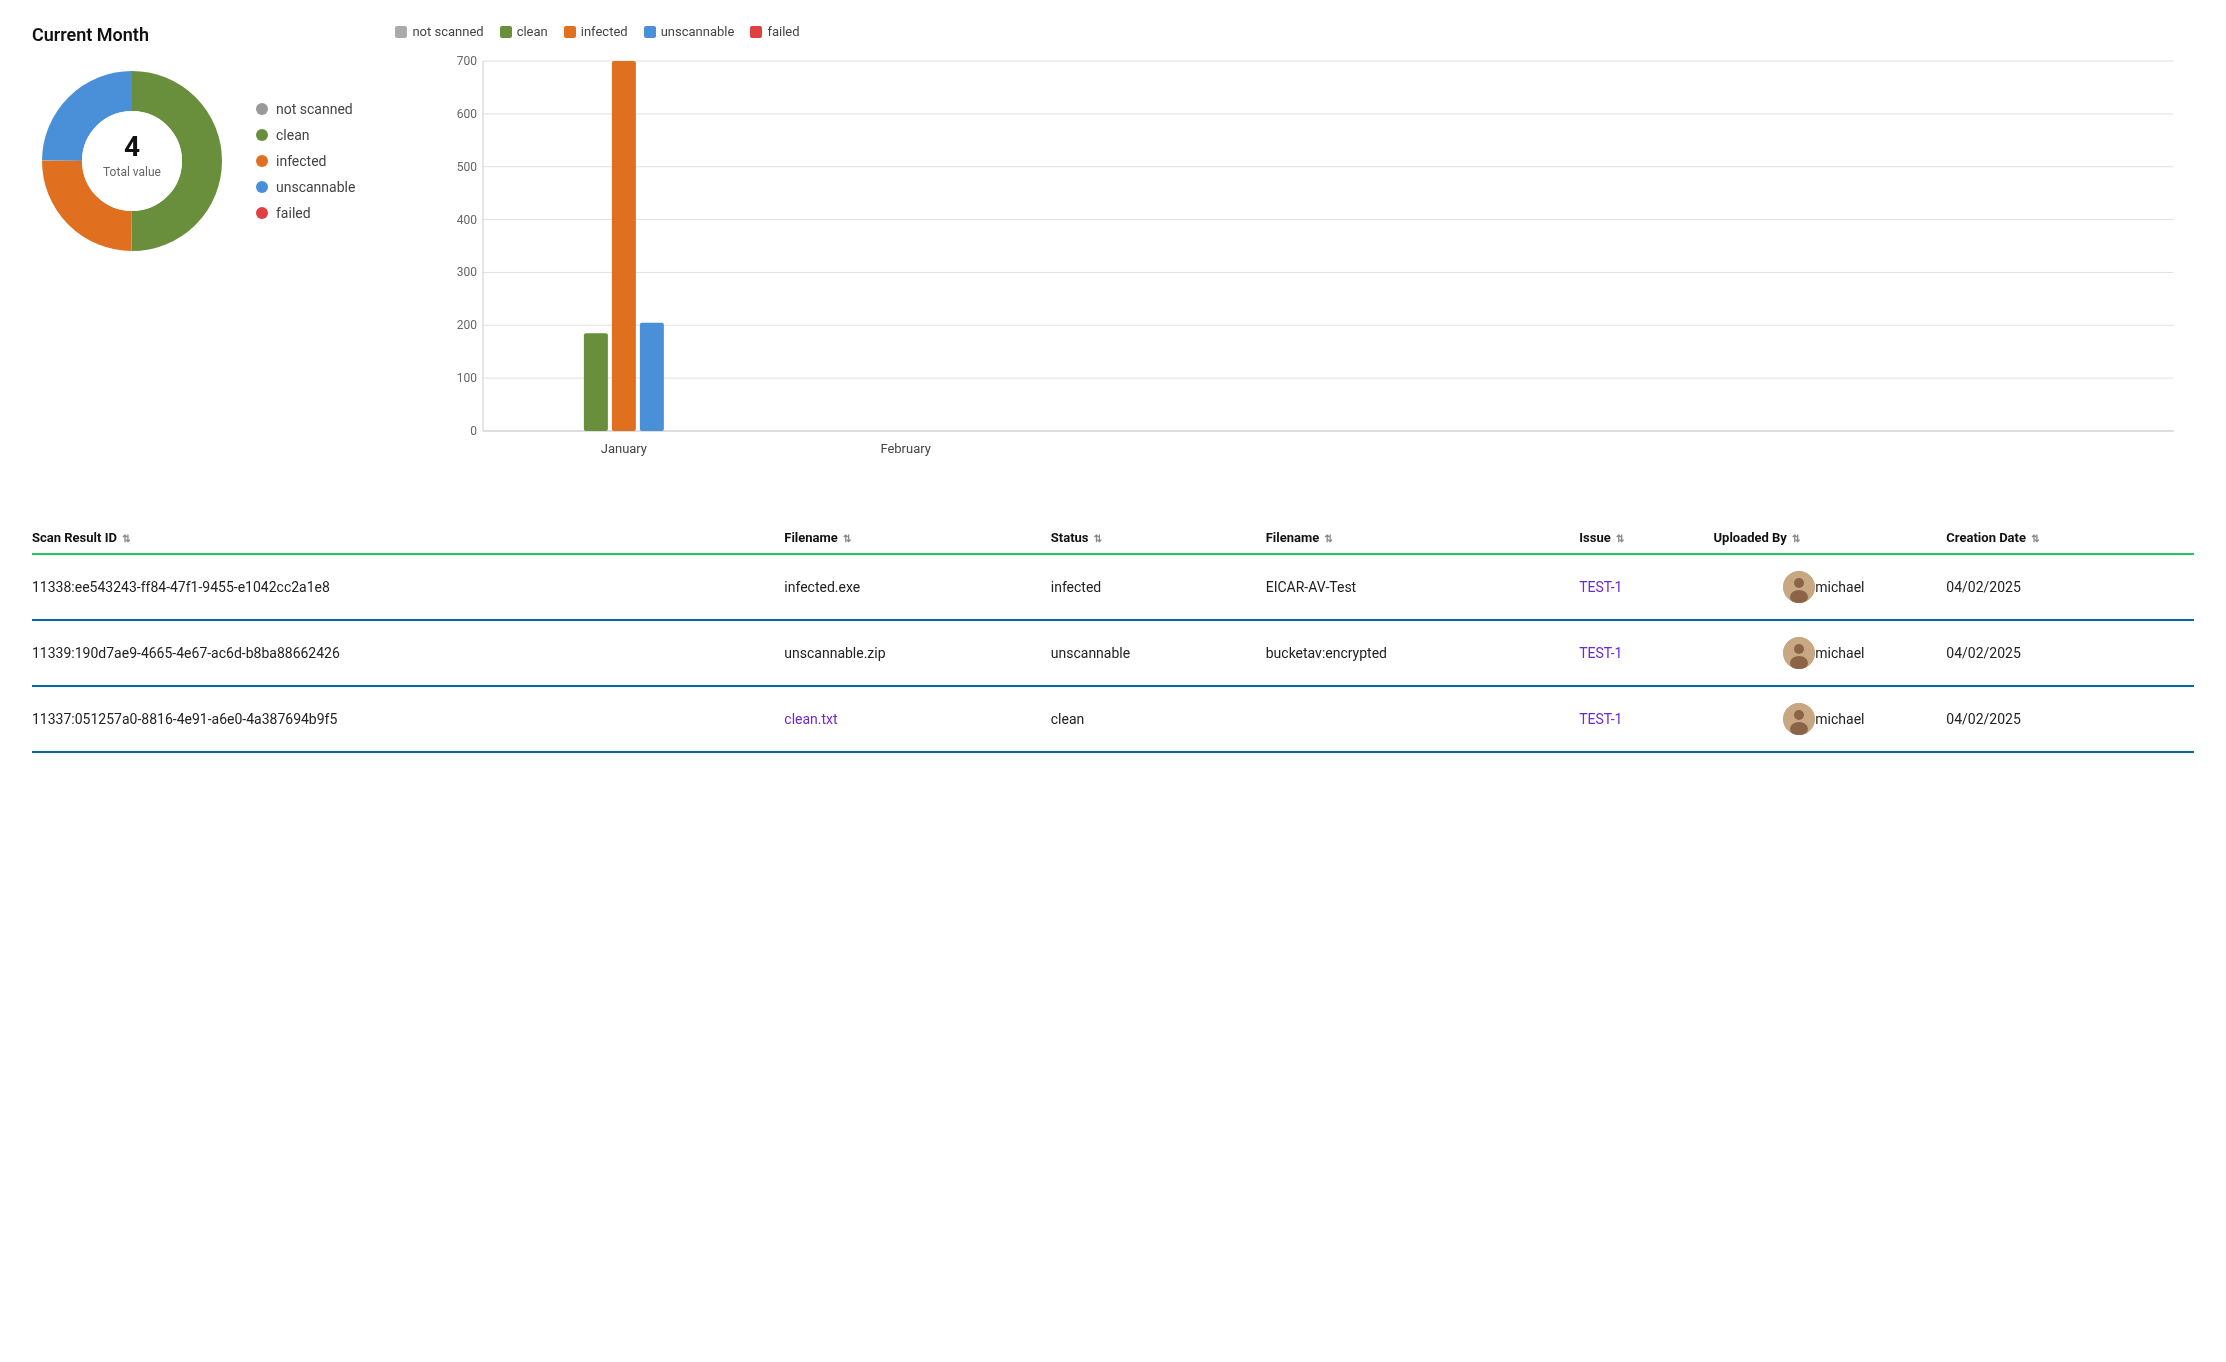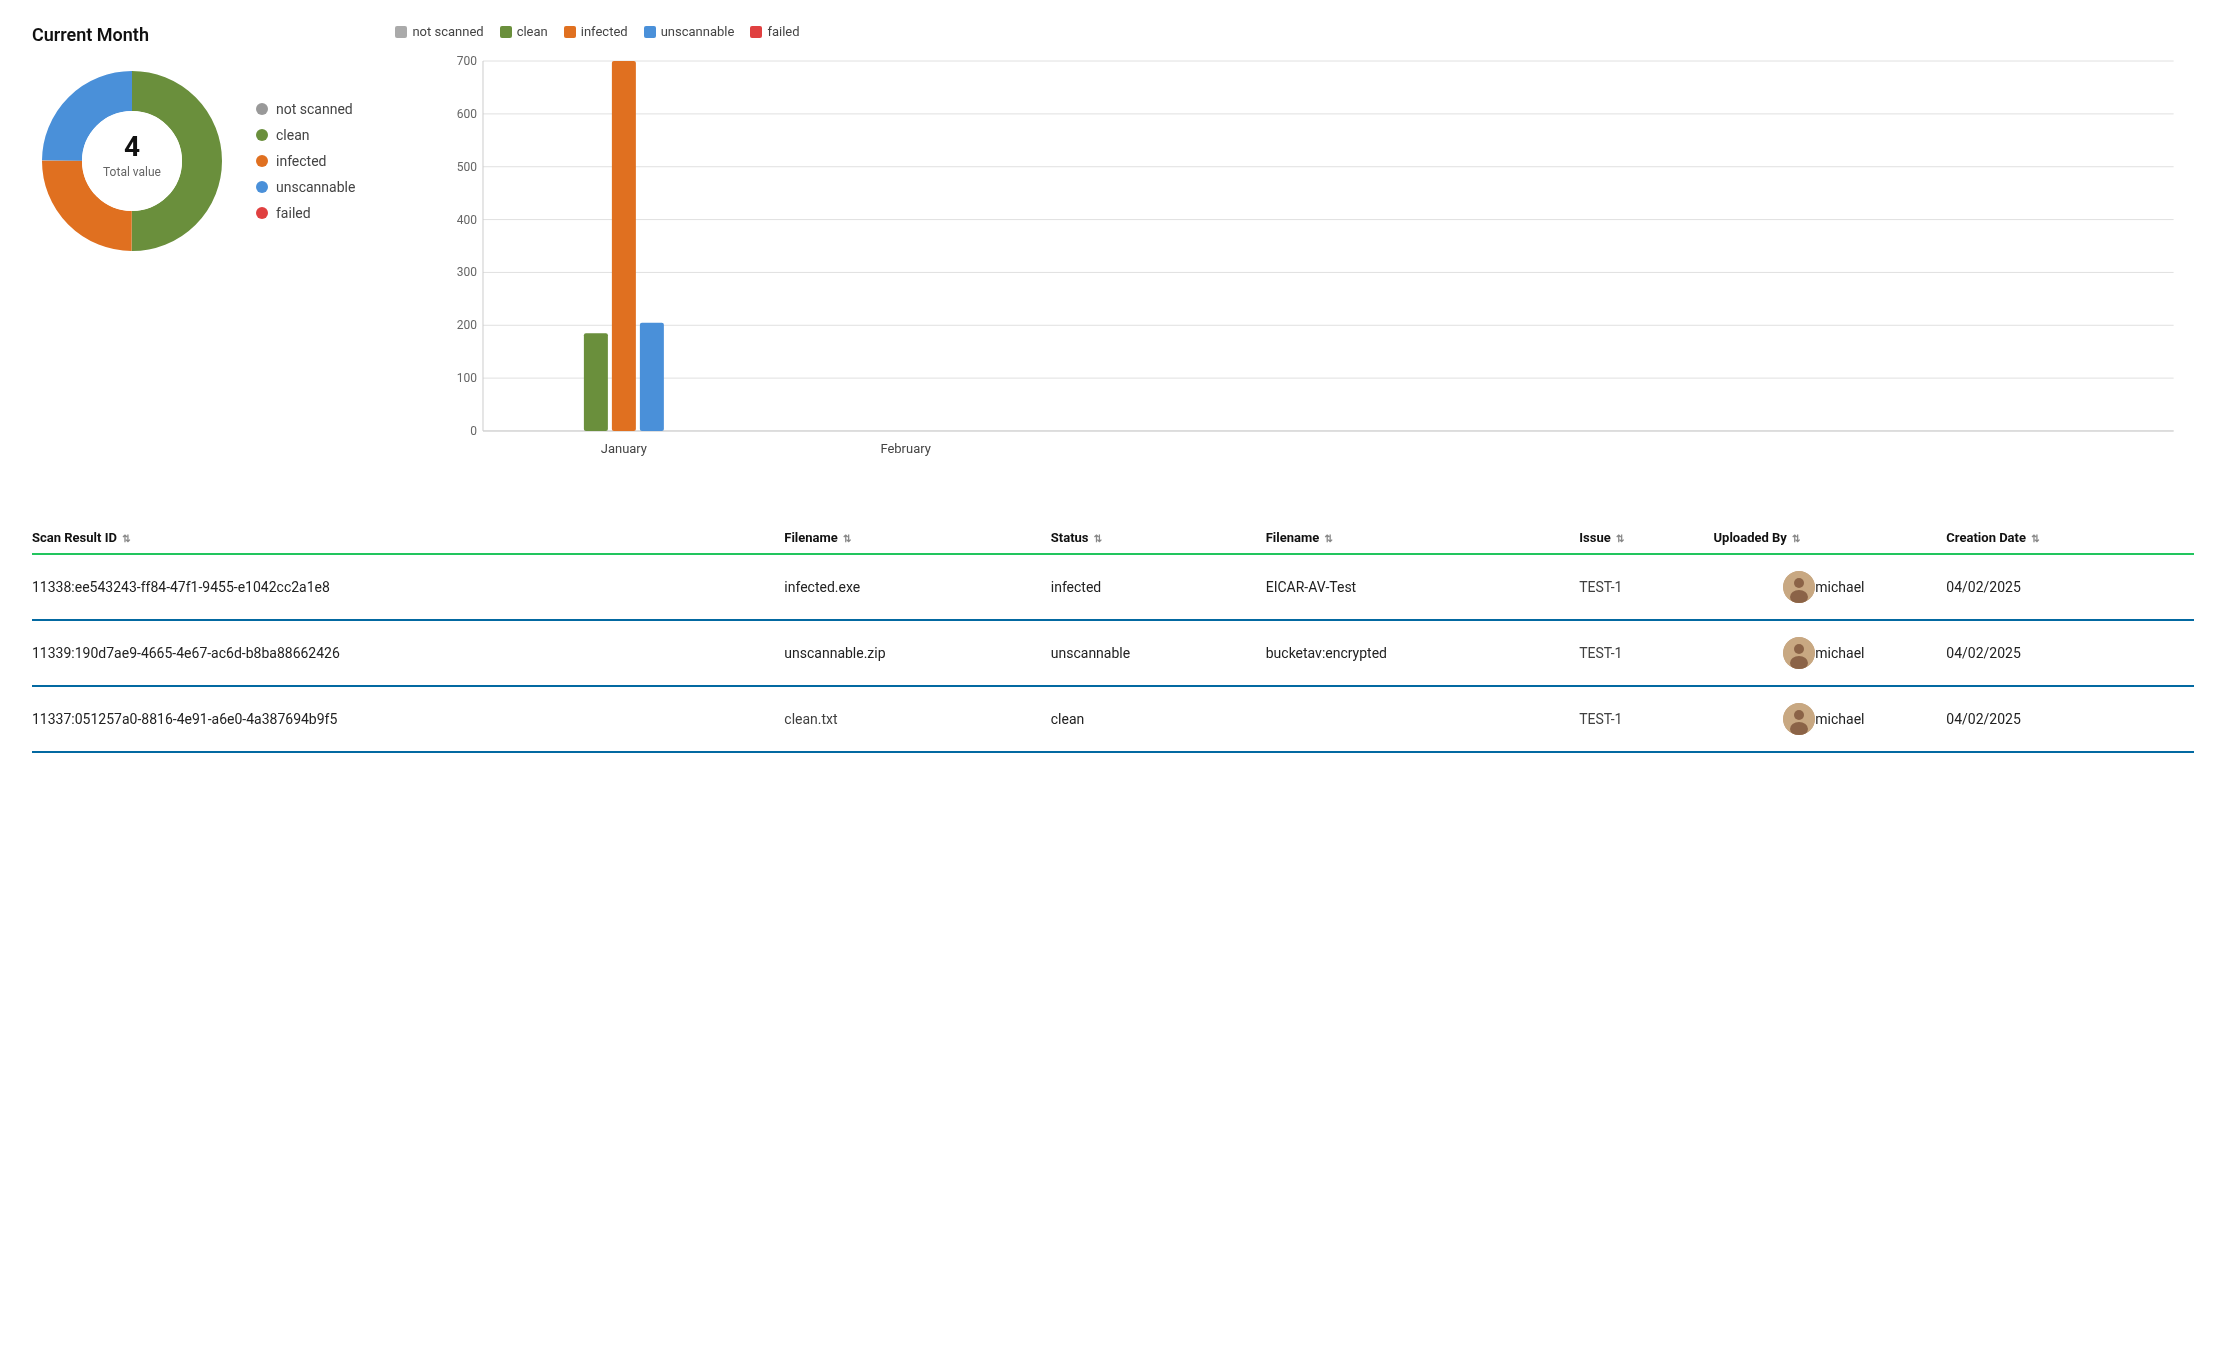--- a/index.html
+++ b/index.html
@@ -103,21 +103,21 @@
       margin-left: 2px;
     }
     tbody tr td {
       padding: 16px 12px 16px 0;
       border-bottom: 2px solid #0369a1;
       font-size: 14px;
       color: #222;
       vertical-align: middle;
     }
     .link-blue {
-      color: #404040;
+      color: #6d28d9;
       text-decoration: none;
     }
     .avatar-cell {
       display: flex;
       align-items: center;
       gap: 0;
       justify-content: center;
     }
     .avatar {
       width: 32px;

